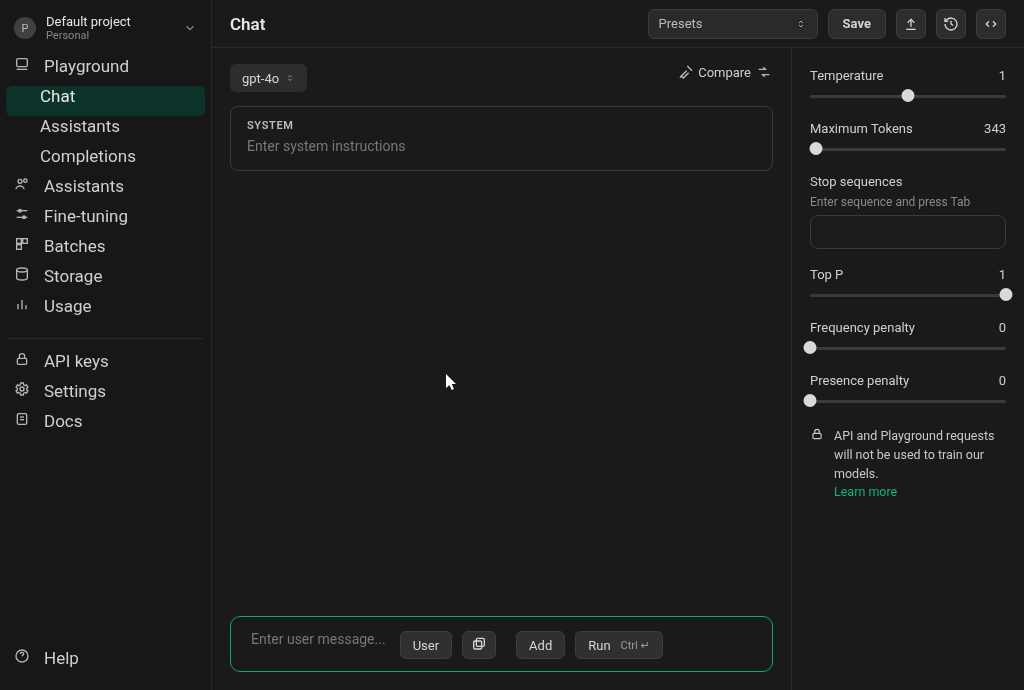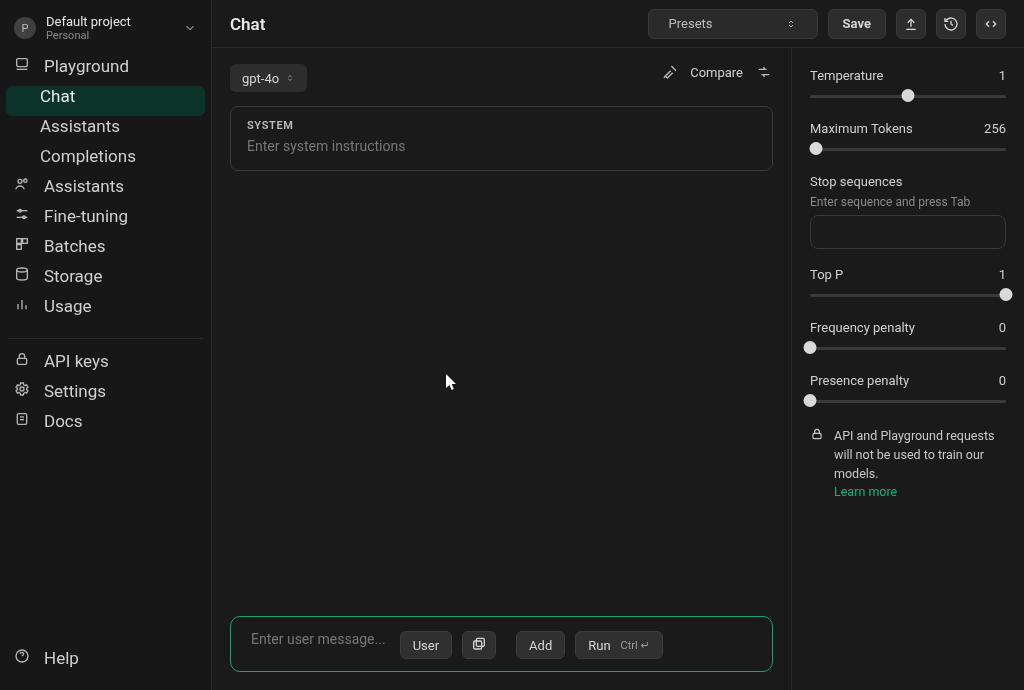--- a/index.html
+++ b/index.html
@@ -72,21 +72,21 @@
     padding: 0 18px;
     border-bottom: 1px solid #2a2a2a;
     gap: 10px;
   }
   .page-title { font-size: 17px; font-weight:600; color:#e8e8e8; flex-shrink:0; }
   .header-spacer { flex:1; }
   .presets {
     display:flex; align-items:center;
     background:#2a2a2a; border:1px solid #3a3a3a;
     height: 30px; border-radius:6px;
-    padding: 0 20px; gap:8px;
+    padding: 0 10px; gap:8px;
     min-width: 170px;
     color:#bdbdbd;
     justify-content:space-between;
   }
   .hbtn {
     height:30px; padding:0 14px;
     background:#2d2d2d; border:1px solid #3a3a3a;
     border-radius:6px; color:#d5d5d5;
     display:flex; align-items:center; gap:6px;
     font-size:13px;
@@ -108,21 +108,21 @@
     margin-bottom: 14px;
   }
   .model-chip {
     background:#2d2d2d;
     height:28px; padding:0 12px;
     border-radius:6px;
     display:flex; align-items:center; gap:6px;
     color:#d5d5d5; font-size:13px;
   }
   .sort-ic { color:#aaa; font-size:10px; }
-  .compare-group { margin-left:auto; display:flex; align-items:center; gap:12px; color:#cfcfcf;}
+  .compare-group { margin-left:auto; display:flex; align-items:center; gap:4px; color:#cfcfcf;}
   .compare-icon { color:#bbb; }
   .system-box {
     border:1px solid #3a3a3a;
     border-radius:8px;
     padding: 12px 16px 16px 16px;
   }
   .system-label {
     font-size:11px; letter-spacing:0.06em;
     color:#bdbdbd; font-weight:600;
     margin-bottom:6px;
@@ -439,21 +439,21 @@
         </div>
         <div class="slider">
           <div class="track"></div>
             <div class="thumb" style="left: 50%;"></div>
         </div>
       </div>
 
       <div class="set-group">
         <div class="set-row">
           <span>Maximum Tokens</span>
-          <span>256</span>
+          <span>343</span>
         </div>
         <div class="slider">
           <div class="track"></div>
             <div class="thumb" style="left: 3%;"></div>
         </div>
       </div>
 
       <div class="set-group">
         <span>Stop sequences</span>
         <span class="hint">Enter sequence and press Tab</span>

